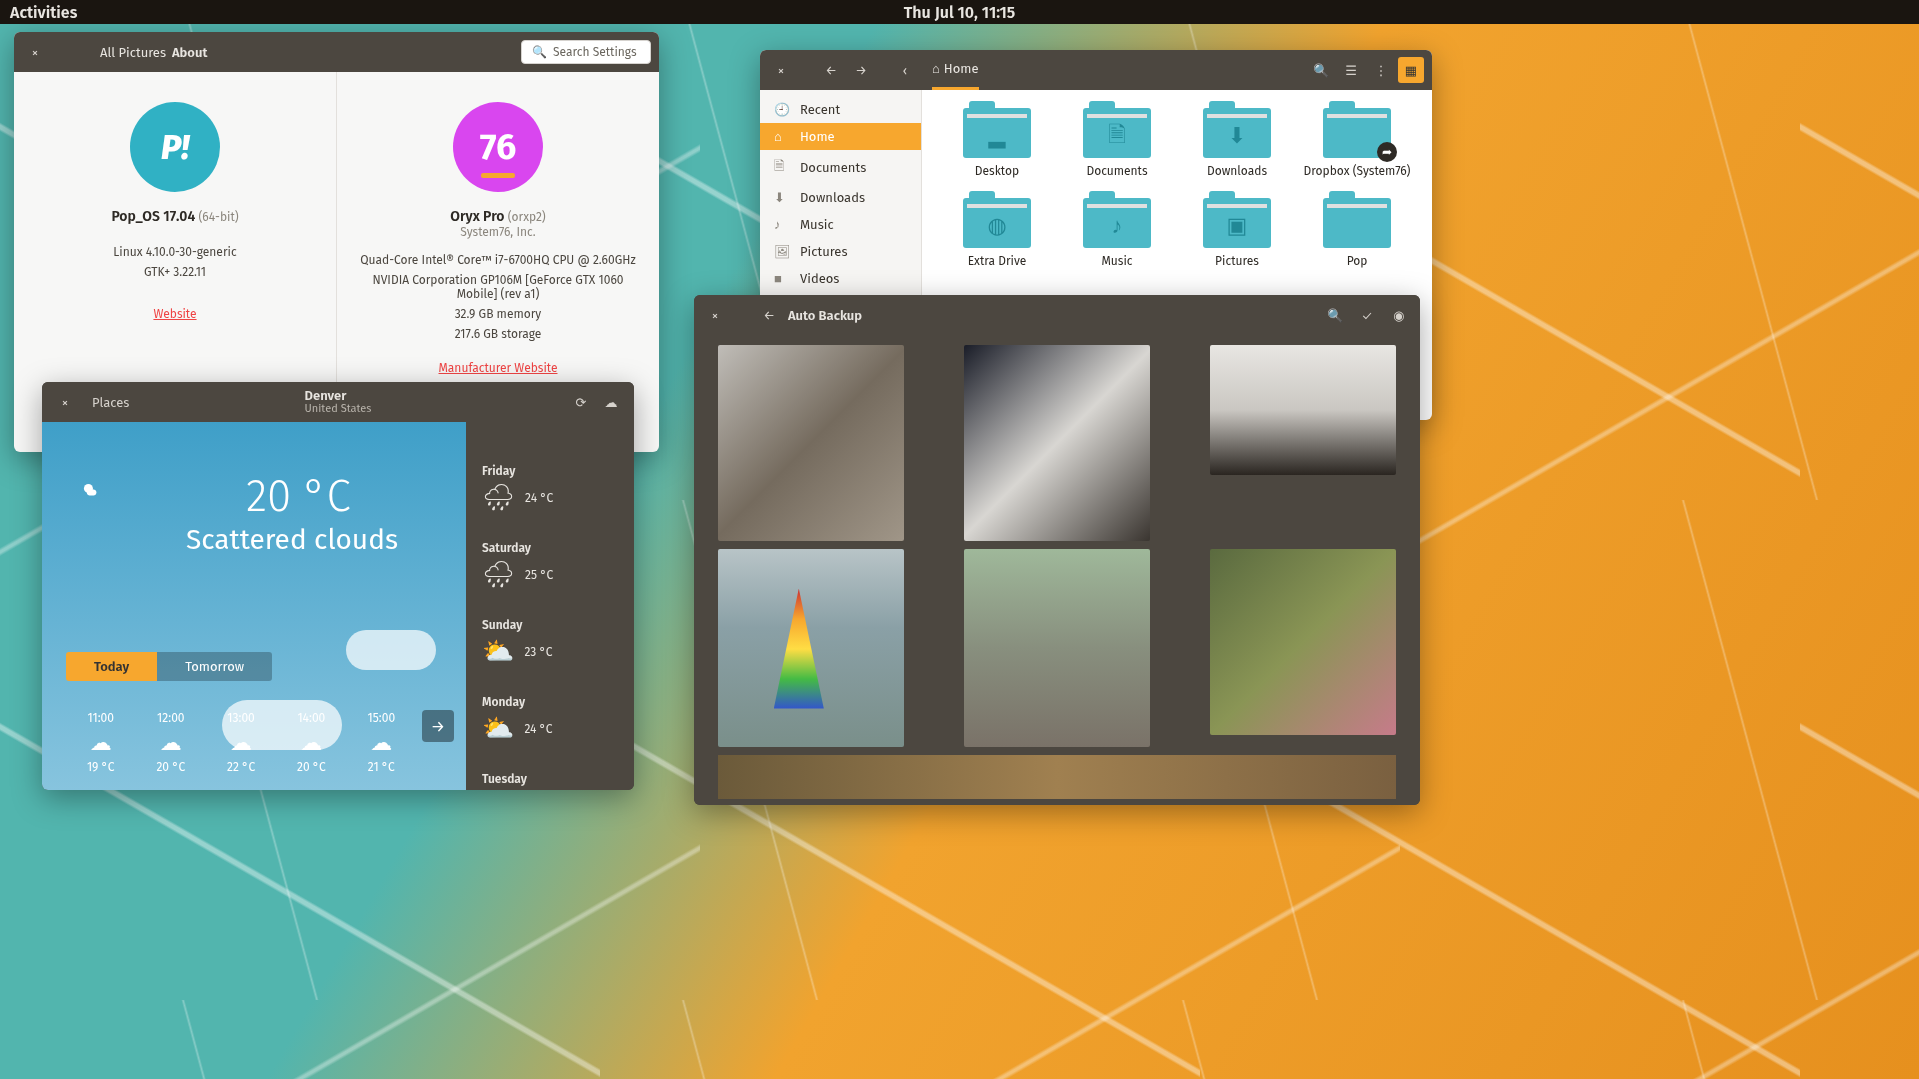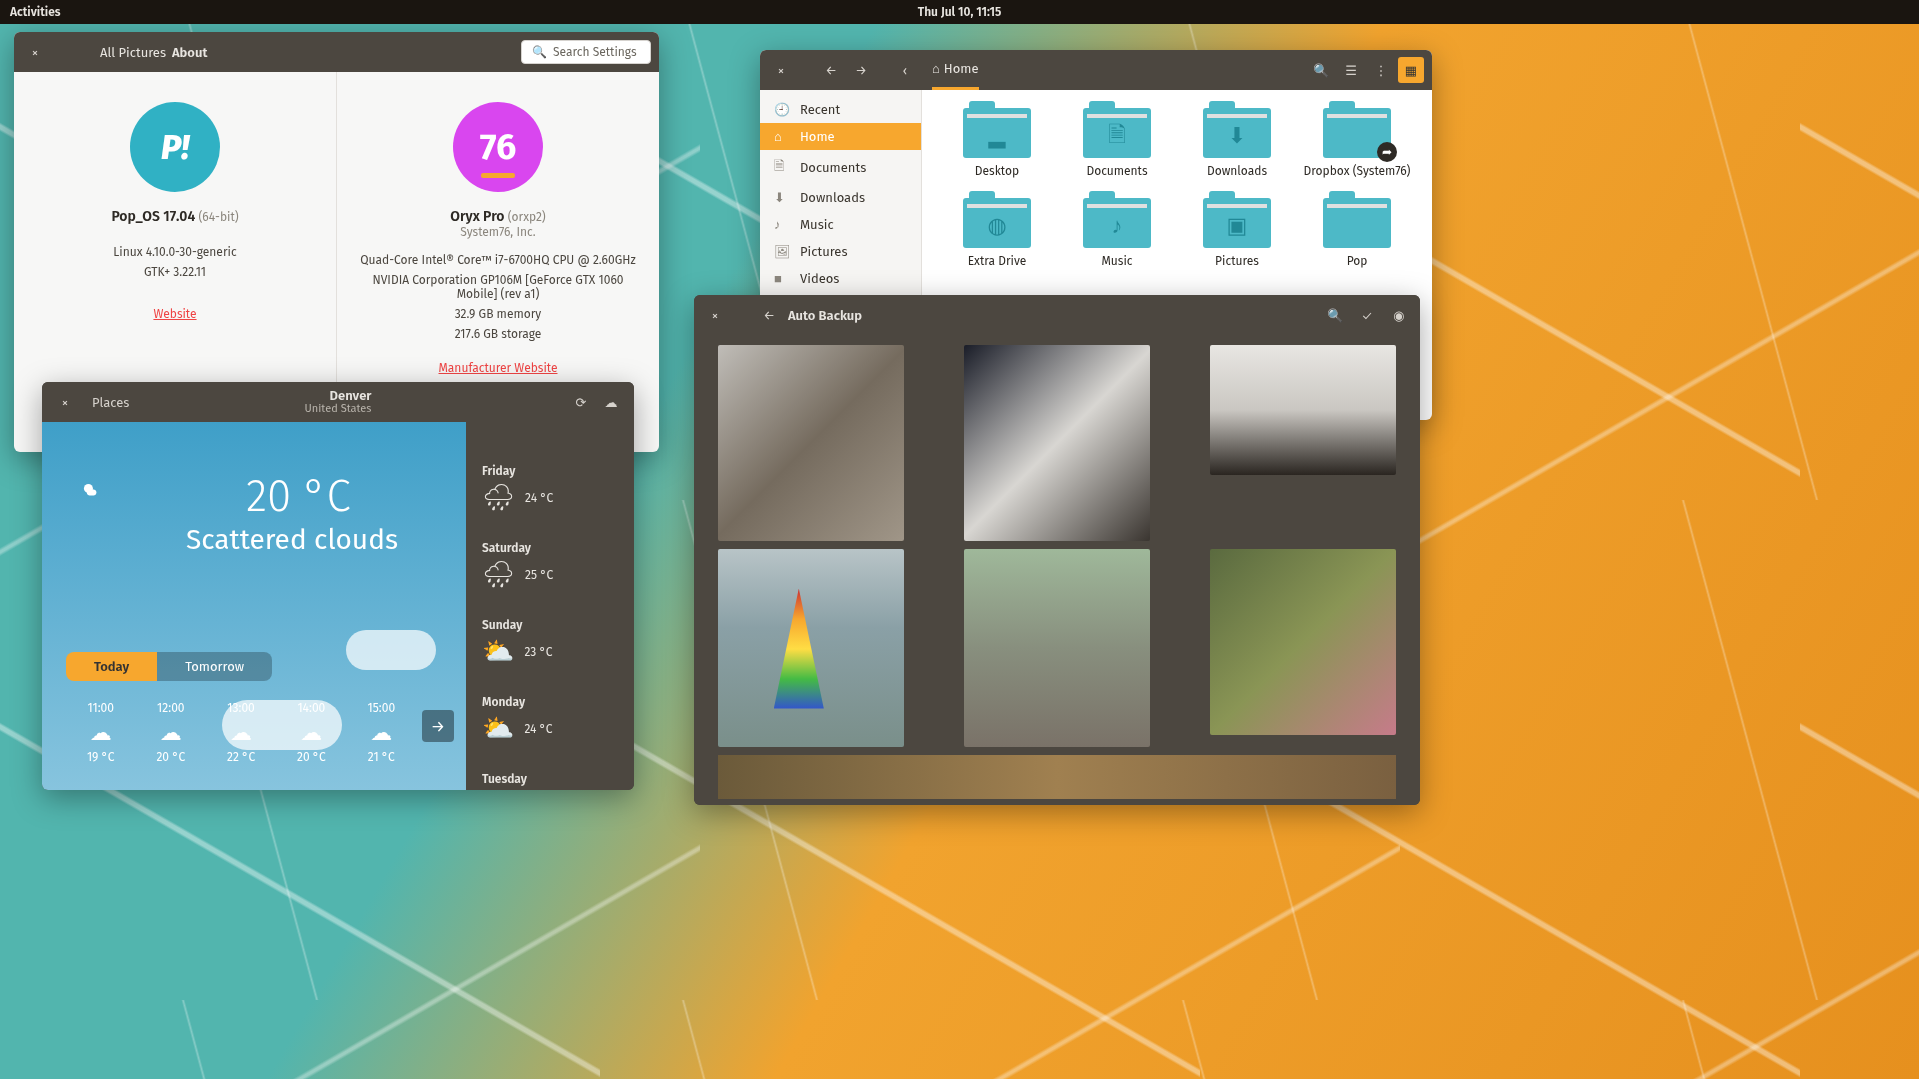--- a/index.html
+++ b/index.html
@@ -5,21 +5,21 @@
 * { margin: 0; padding: 0; box-sizing: border-box; font-family: "Fira Sans", "Ubuntu", sans-serif; }
 body { width: 1919px; height: 1079px; overflow: hidden; position: relative; background: linear-gradient(135deg, #3aa89a 0%, #f4a836 50%, #e88f1f 100%); }
 .wallpaper { position: absolute; inset: 0; background: linear-gradient(120deg, #52b5ae 0%, #52b5ae 35%, #f1a32e 55%, #e6901e 100%); }
 .wallpaper::before { content: ""; position: absolute; inset: 0; background-image:
   linear-gradient(30deg, transparent 49.5%, rgba(255,255,255,0.4) 49.8%, rgba(255,255,255,0.4) 50.2%, transparent 50.5%),
   linear-gradient(-30deg, transparent 49.6%, rgba(255,255,255,0.35) 49.9%, rgba(255,255,255,0.35) 50.1%, transparent 50.4%),
   linear-gradient(75deg, transparent 49.7%, rgba(255,255,255,0.3) 50%, transparent 50.3%);
   background-size: 600px 600px, 700px 700px, 500px 500px; }
 
 
-.topbar { position: absolute; top: 0; left: 0; right: 0; height: 24px; background: #1a1510; color: #e8e5e0; display: flex; align-items: center; padding: 0 10px; font-size: 12px; font-weight: 600; z-index: 1000; }
+.topbar { position: absolute; top: 0; left: 0; right: 0; height: 24px; background: #1a1510; color: #e8e5e0; display: flex; align-items: center; padding: 0 10px; font-size: 16px; font-weight: 600; z-index: 1000; }
 .topbar .clock { position: absolute; left: 50%; transform: translateX(-50%); }
 
 
 .window { position: absolute; border-radius: 6px; box-shadow: 0 8px 30px rgba(0,0,0,0.35); overflow: hidden; background: #fff; }
 .headerbar { height: 40px; background: #4c4740; color: #e8e5e0; display: flex; align-items: center; padding: 0 8px; font-size: 13px; gap: 6px; }
 .hb-btn { width: 26px; height: 26px; border-radius: 4px; display: flex; align-items: center; justify-content: center; color: #d6d2cc; }
 .hb-title { flex: 1; font-weight: 600; }
 
 
 #settings { top: 32px; left: 14px; width: 645px; height: 420px; background: #f7f7f6; }
@@ -35,36 +35,36 @@
 #settings .name { font-size: 14px; font-weight: 600; margin-bottom: 2px; }
 #settings .sub { color: #8b867d; font-size: 12px; }
 #settings .line { margin-top: 6px; color: #4b463f; }
 #settings a { color: #ef4444; text-decoration: underline; font-size: 12px; }
 
 
 #weather { top: 382px; left: 42px; width: 592px; height: 408px; background: #4c4740; }
 #weather .headerbar { justify-content: center; position: relative; }
 #weather .places { position: absolute; left: 50px; color: #d6d2cc; font-size: 13px; }
 #weather .close { position: absolute; left: 10px; }
-#weather .loc { text-align: right; line-height: 1.1; }
+#weather .loc { text-align: left; line-height: 1.1; }
 #weather .loc .c { font-size: 11px; color: #b8b3ab; }
 #weather .refresh, #weather .cloudico { position: absolute; right: 10px; display: flex; gap: 8px; }
 #weather .refresh { right: 40px; }
 #weather .wbody { display: flex; height: calc(100% - 40px); }
 #weather .main { flex: 1; background: linear-gradient(#3f9fc8, #87c4de); position: relative; color: #fff; padding: 28px 24px; }
 #weather .cloud { position: absolute; background: rgba(255,255,255,0.7); border-radius: 50px; }
 #weather .cloud1 { width: 120px; height: 50px; bottom: 40px; left: 180px; }
 #weather .cloud2 { width: 90px; height: 40px; bottom: 120px; right: 30px; }
 #weather .wicon { position: absolute; left: 40px; top: 60px; }
 #weather .temp { font-size: 44px; font-weight: 300; margin-left: 180px; margin-top: 20px; }
 #weather .cond { font-size: 28px; font-weight: 400; margin-left: 120px; }
-#weather .tabs { position: absolute; left: 24px; top: 230px; display: flex; border-radius: 8px; overflow: hidden; }
+#weather .tabs { position: absolute; left: 24px; top: 230px; display: flex; border-radius: 3px; overflow: hidden; }
 #weather .tab { padding: 7px 28px; font-size: 13px; background: rgba(0,0,0,0.25); color: #fff; }
 #weather .tab.active { background: #f7a72e; color: #333; font-weight: 600; }
-#weather .hourly { position: absolute; bottom: 26px; left: 24px; right: 50px; display: flex; justify-content: space-around; color: #fff; font-size: 12px; align-items: center; }
+#weather .hourly { position: absolute; bottom: 16px; left: 24px; right: 50px; display: flex; justify-content: space-around; color: #fff; font-size: 12px; align-items: center; }
 #weather .hr { text-align: center; }
 #weather .hr .ico { font-size: 22px; margin: 4px 0; }
 #weather .nextbtn { position: absolute; right: 12px; bottom: 48px; width: 32px; height: 32px; background: rgba(0,0,0,0.4); border-radius: 4px; color: #fff; display: flex; align-items: center; justify-content: center; }
 #weather .side { width: 168px; background: #4c4740; color: #e8e5e0; padding: 14px 16px; overflow: hidden; }
 #weather .day { margin-bottom: 14px; font-size: 12px; margin-top: 28px; }
 #weather .day .dname { font-weight: 600; margin-bottom: 4px; }
 #weather .day .drow { display: flex; align-items: center; gap: 10px; }
 #weather .day .dico { font-size: 26px; }
 
 

